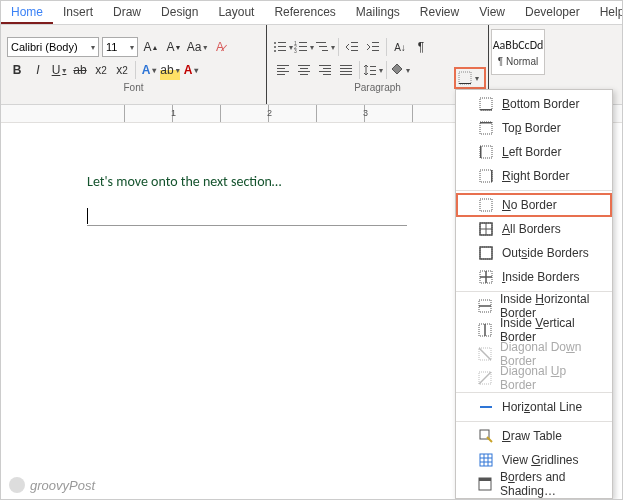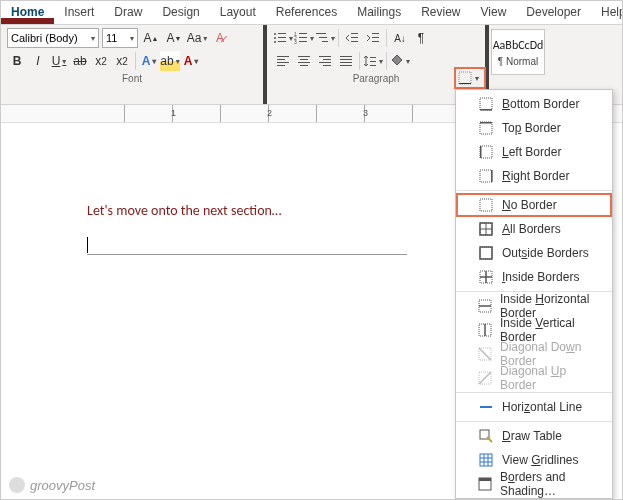--- a/index.html
+++ b/index.html
@@ -1,42 +1,42 @@
 <!DOCTYPE html>
 <html><head>
 <meta charset="utf-8">
 <style>
 * { box-sizing: border-box; margin: 0; padding: 0; }
 body { font-family: "Segoe UI", Arial, sans-serif; font-size: 12px; background: #fff; width: 623px; height: 500px; overflow: hidden; position: relative; border: 1px solid #ccc; }
 .tabs { display: flex; background: #fff; height: 24px; border-bottom: 1px solid #d4d4d4; }
 .tab { padding: 4px 10px; font-size: 12px; color: #444; cursor: pointer; }
-.tab.active { border-bottom: 6px solid #7f1d1d; color: #0c4a6e; font-weight: 700; }
+.tab.active { border-bottom: 2px solid #7f1d1d; color: #3b82f6; font-weight: 400; }
 .ribbon { background: #f3f2f1; height: 80px; display: flex; border-bottom: 1px solid #d4d4d4; position: relative; }
-.group { border-right: 4px solid #404040; padding: 3px 6px 2px 6px; display: flex; flex-direction: column; justify-content: flex-start; position: relative; }
+.group { border-right: 1px solid #404040; padding: 3px 6px 2px 6px; display: flex; flex-direction: column; justify-content: center; position: relative; }
 .group-label { text-align: center; font-size: 10px; color: #666; padding-top: 2px; }
 .font-row1 { display: flex; align-items: center; gap: 3px; margin-bottom: 3px; }
 .font-sel { border: 1px solid #ababab; background: #fff; height: 20px; font-size: 11px; padding: 1px 3px; display: flex; align-items: center; justify-content: space-between; }
 .font-name { width: 92px; }
 .font-size { width: 36px; }
 .caret { font-size: 8px; color: #555; margin-left: 2px; }
 .rbtn { width: 20px; height: 20px; display: inline-flex; align-items: center; justify-content: center; font-size: 12px; color: #333; cursor: pointer; }
 .row { display: flex; align-items: center; gap: 1px; }
 .sep { width: 1px; height: 18px; background: #d0d0d0; margin: 0 2px; }
 .styles { display: flex; align-items: flex-start; padding: 4px 2px; }
 .style-box { border: 1px solid #c8c6c4; background: #fff; width: 54px; height: 46px; margin-right: 2px; display: flex; flex-direction: column; align-items: center; justify-content: center; font-size: 10px; overflow: hidden; }
 .style-sample { font-family: Calibri, sans-serif; font-size: 12px; color: #222; }
 .style-name { font-size: 10px; color: #444; margin-top: 4px; }
 .border-highlight { position: absolute; border: 2px solid #e8704f; width: 32px; height: 22px; top: 66px; left: 453px; z-index: 5; pointer-events: none; }
 .border-btn { position: absolute; top: 67px; left: 454px; width: 30px; height: 20px; display: flex; align-items: center; background: #f3f2f1; }
 .border-btn .bicon { width: 16px; margin-left: 2px; }
 .ruler { height: 18px; background: #f9f9f9; border-bottom: 1px solid #e1dfdd; position: relative; font-size: 9px; color: #555; }
 .ruler-inner { position: absolute; left: 76px; top: 0; right: 0; height: 100%; background: repeating-linear-gradient(to right, transparent 0, transparent 47px, #aaa 47px, #aaa 48px); }
 .ruler-num { position: absolute; top: 3px; }
 .doc { position: relative; background: #fff; height: 356px; padding: 50px 0 0 86px; }
-.doc-text { font-family: Calibri, sans-serif; font-size: 14px; color: #7f1d1d; margin-top: 29px; }
+.doc-text { font-family: Calibri, sans-serif; font-size: 14px; color: #14532d; }
 .cursor-line { margin-top: 18px; height: 18px; border-bottom: 1px solid #999; width: 320px; position: relative; }
 .cursor-line::before { content: ""; position: absolute; left: 0; top: 0; width: 1px; height: 16px; background: #000; }
 .dropdown { position: absolute; top: 88px; left: 454px; width: 158px; background: #fff; border: 1px solid #c8c6c4; box-shadow: 2px 2px 6px rgba(0,0,0,0.2); z-index: 10; padding: 2px 0; }
 .dd-item { display: flex; align-items: center; height: 24px; padding: 0 22px; font-size: 12px; color: #333; cursor: pointer; gap: 8px; }
 .dd-item.disabled { color: #aaa; }
 .dd-item.highlighted { outline: 2px solid #e8704f; outline-offset: -2px; }
 .dd-sep { height: 1px; background: #e1dfdd; margin: 2px 0; }
 .dd-icon { width: 16px; height: 16px; display: flex; align-items: center; justify-content: center; }
 .mnemonic { text-decoration: underline; }
 .watermark { position: absolute; bottom: 6px; left: 8px; display: flex; align-items: center; gap: 5px; font-size: 13px; color: #999; font-style: italic; z-index: 20; }

